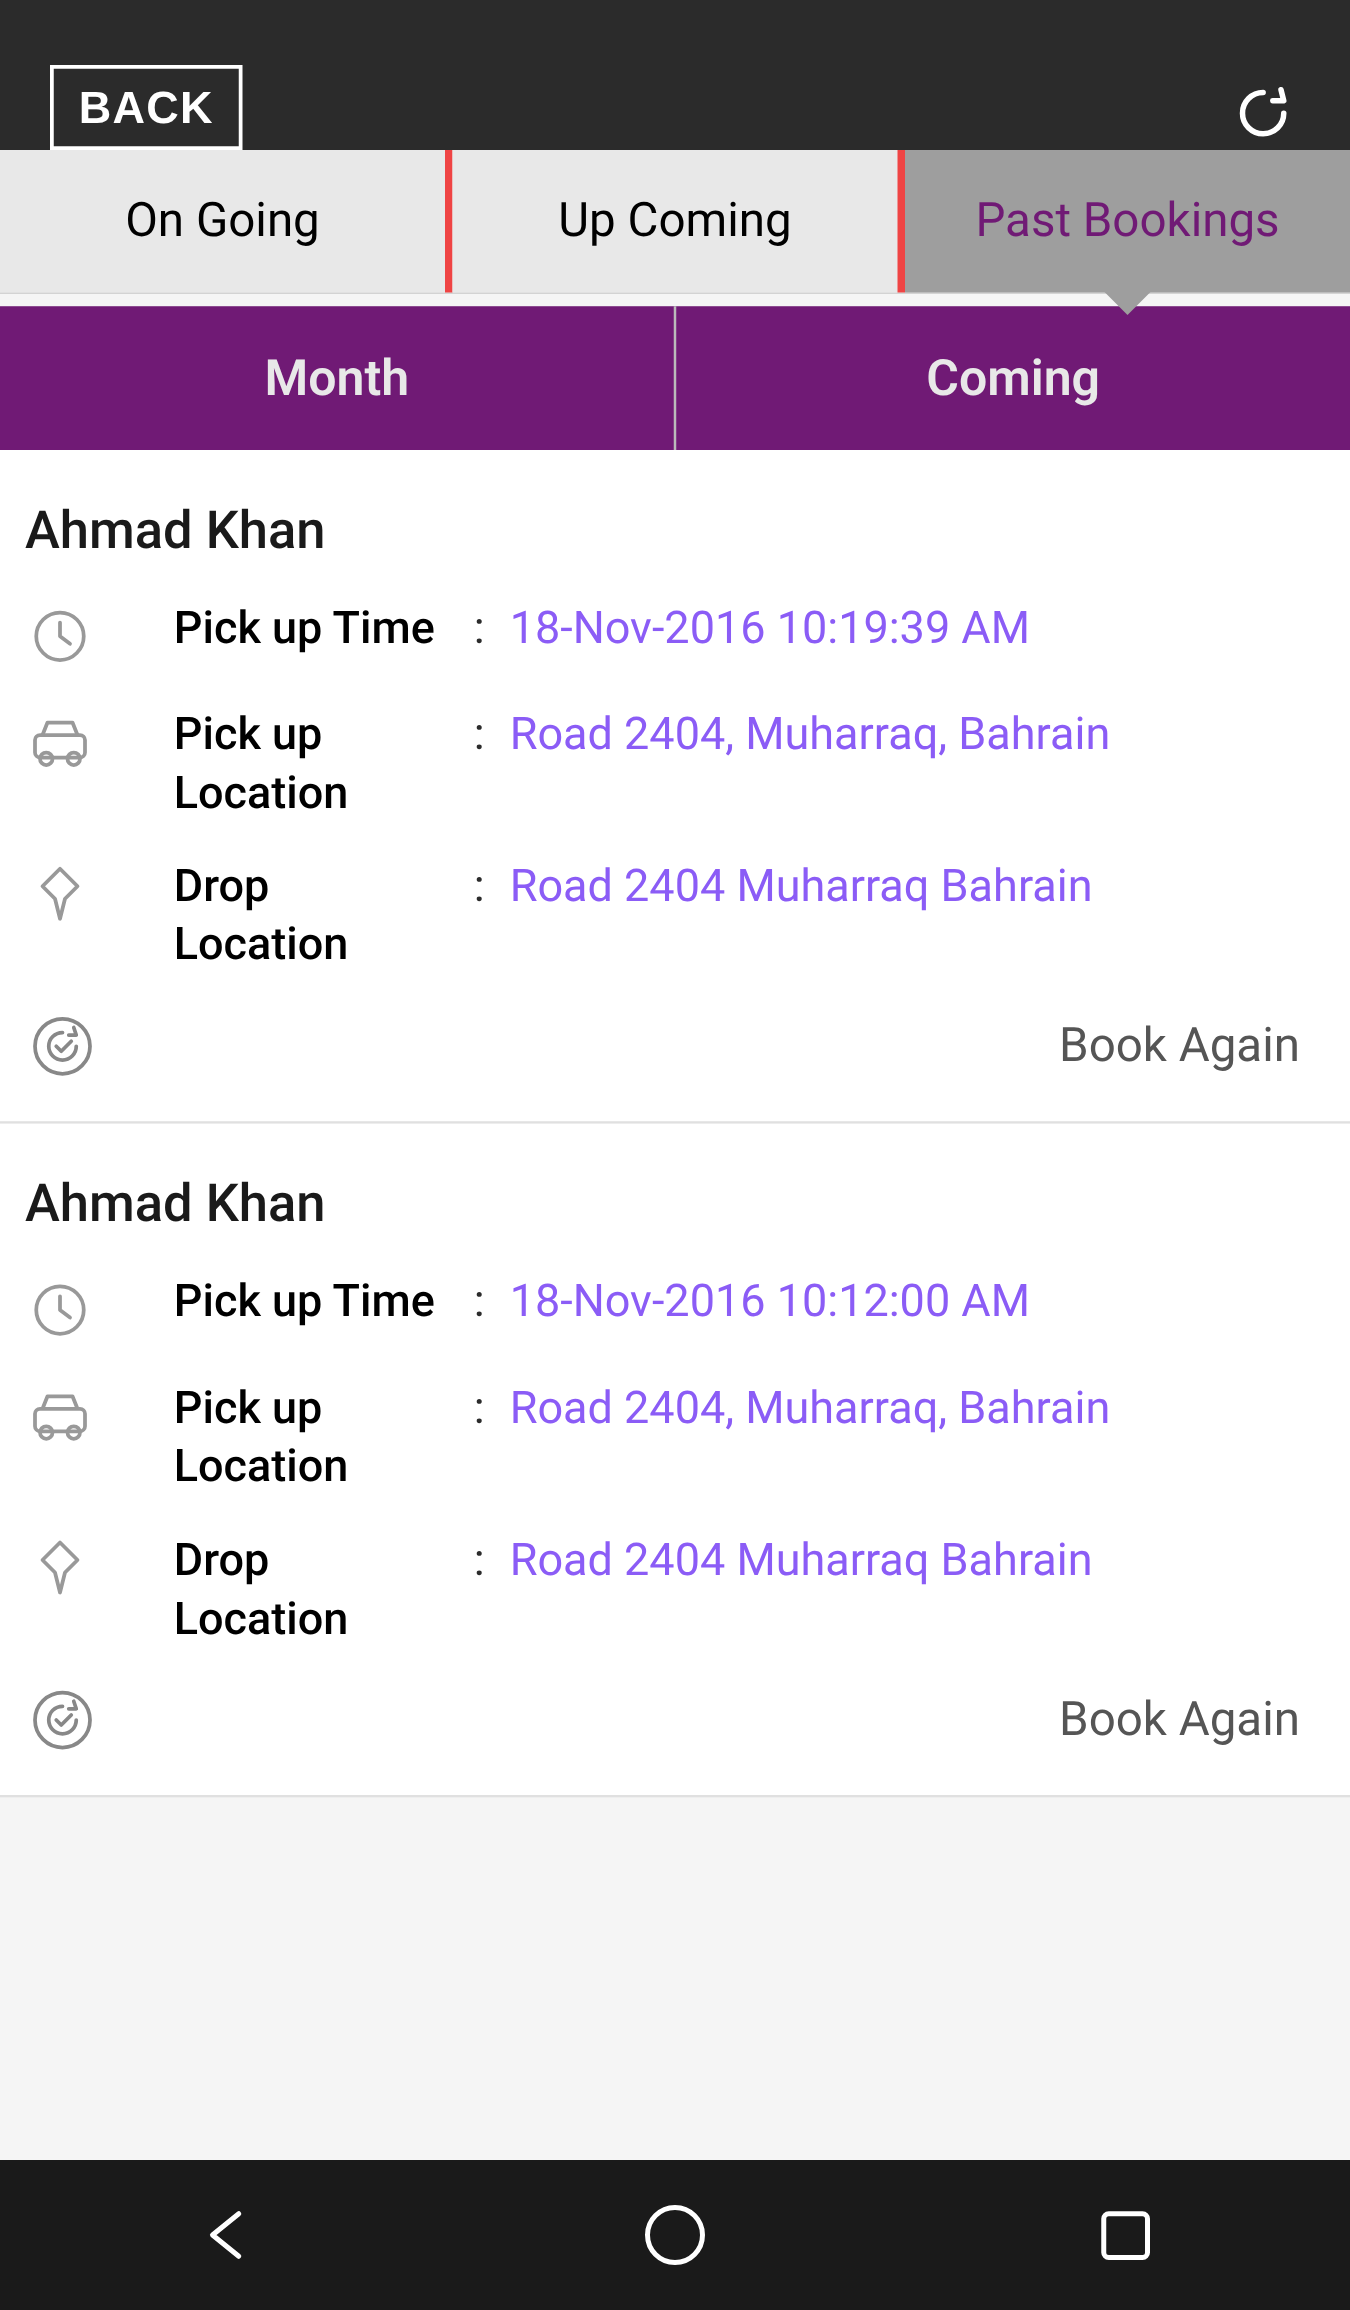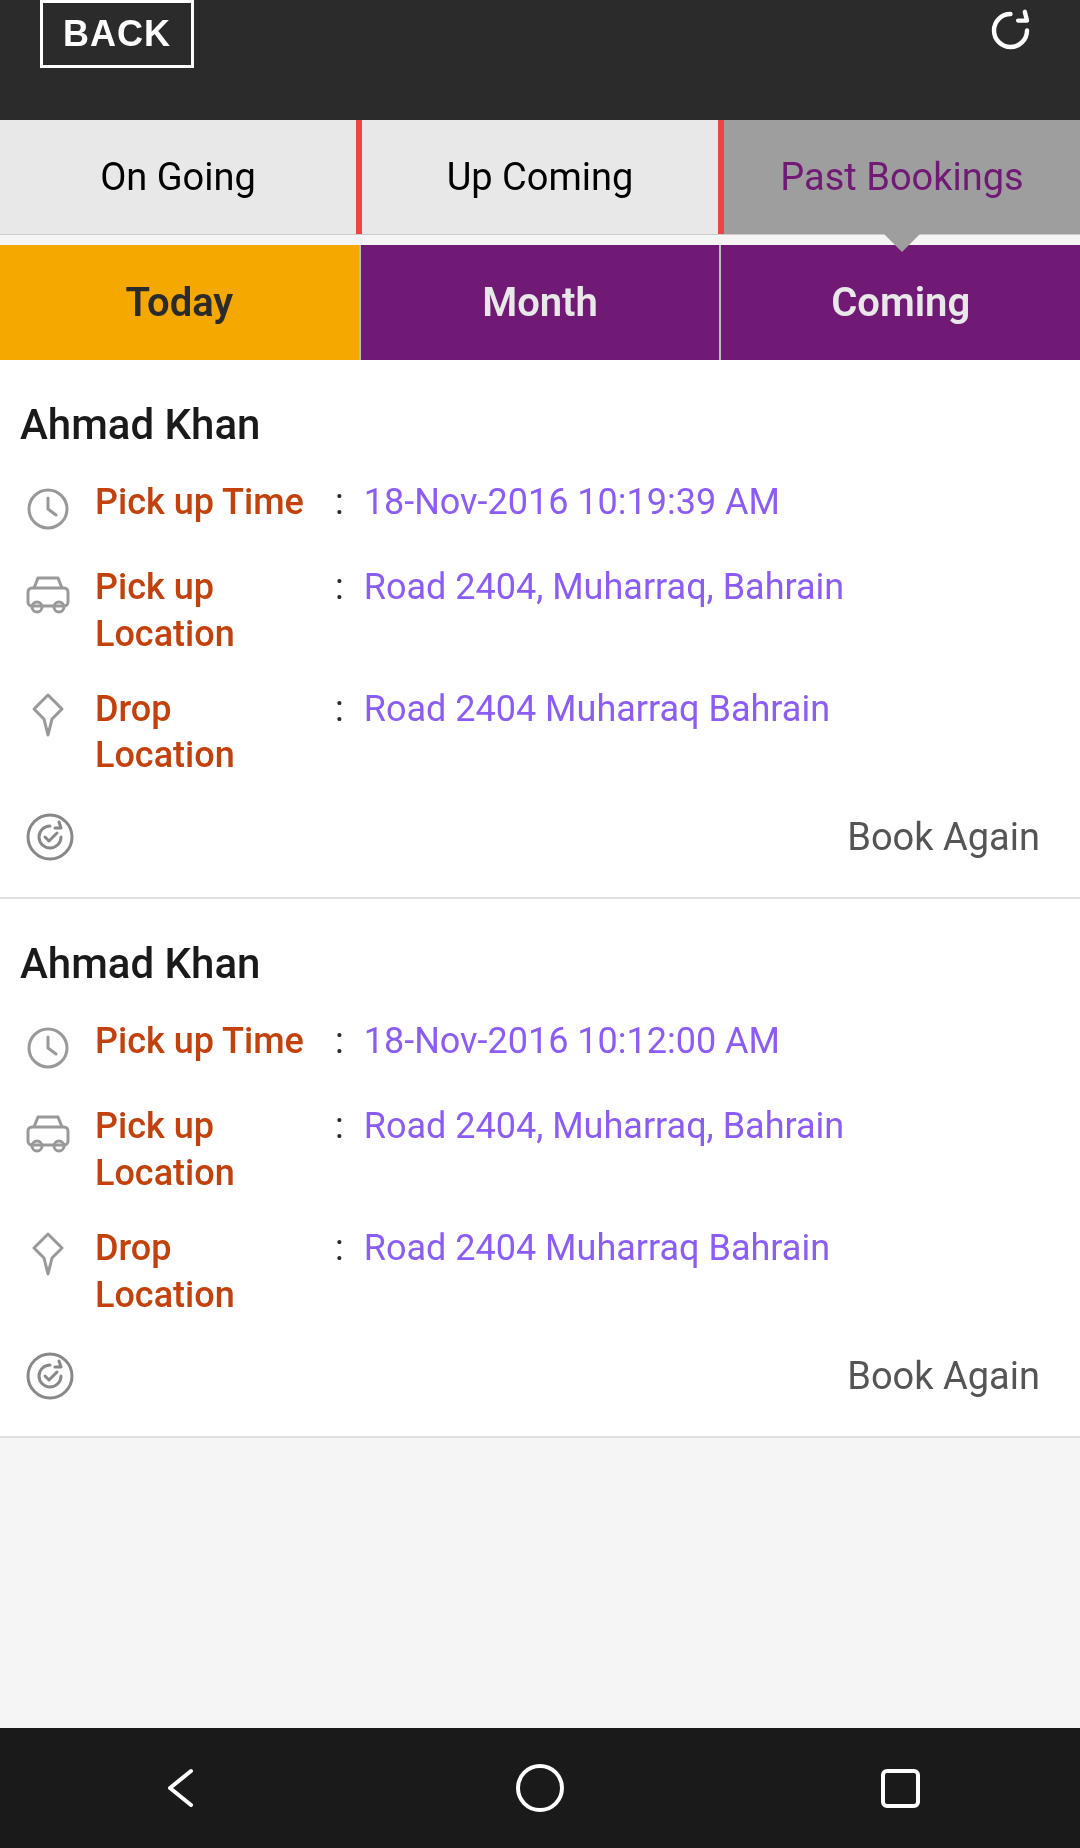--- a/index.html
+++ b/index.html
@@ -17,21 +17,21 @@
       overflow: hidden;
       position: relative;
     }
 
     
     .header {
       width: 100%;
       height: 120px;
       background: #2b2b2b;
       display: flex;
-      align-items: flex-start;
+      align-items: flex-end;
       justify-content: space-between;
       padding: 0 40px;
     }
 
     .back-button {
       border: 3px solid #ffffff;
       color: #ffffff;
       font-size: 36px;
       font-weight: bold;
       padding: 10px 20px;
@@ -182,25 +182,26 @@
       margin-top: 2px;
     }
 
     .booking-icon svg {
       width: 48px;
       height: 48px;
     }
 
     .booking-label {
       font-size: 36px;
-      color: #c2410c;
+      color: #000000;
       font-weight: 500;
       width: 220px;
       flex-shrink: 0;
       line-height: 1.3;
+      margin-left: 44px;
     }
 
     .booking-colon {
       font-size: 36px;
       color: #2b2b2b;
       margin: 0 20px;
       flex-shrink: 0;
       padding-top: 2px;
     }
 
@@ -295,23 +296,20 @@
   </div>
   <div class="tab-item">
     <span>Up Coming</span>
   </div>
   <div class="tab-item active">
     <span>Past Bookings</span>
   </div>
 </div>
 
 <div class="sub-tab-bar">
-  <div class="sub-tab-item active">
-    <span>Today</span>
-  </div>
   <div class="sub-tab-item inactive">
     <span>Month</span>
   </div>
   <div class="sub-tab-item inactive">
     <span>Coming</span>
   </div>
 </div>
 
 <div class="content">
 

